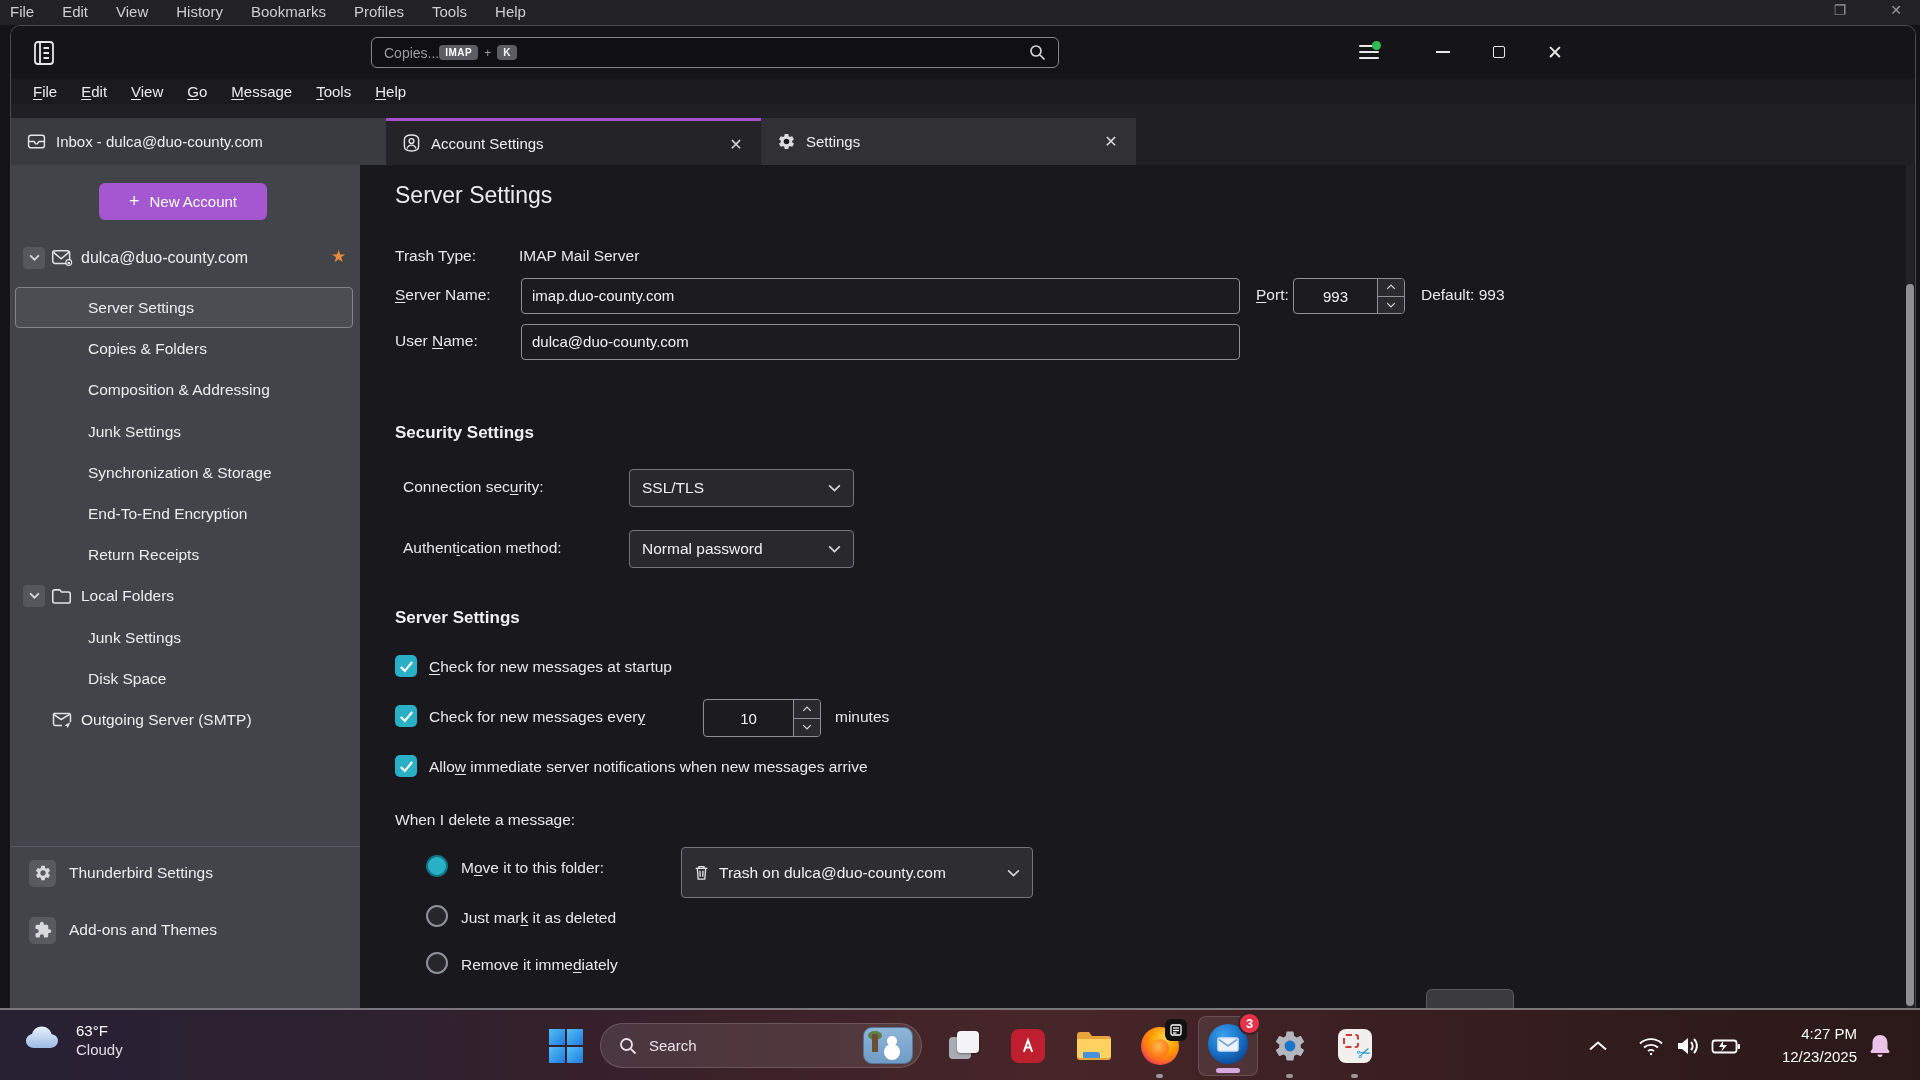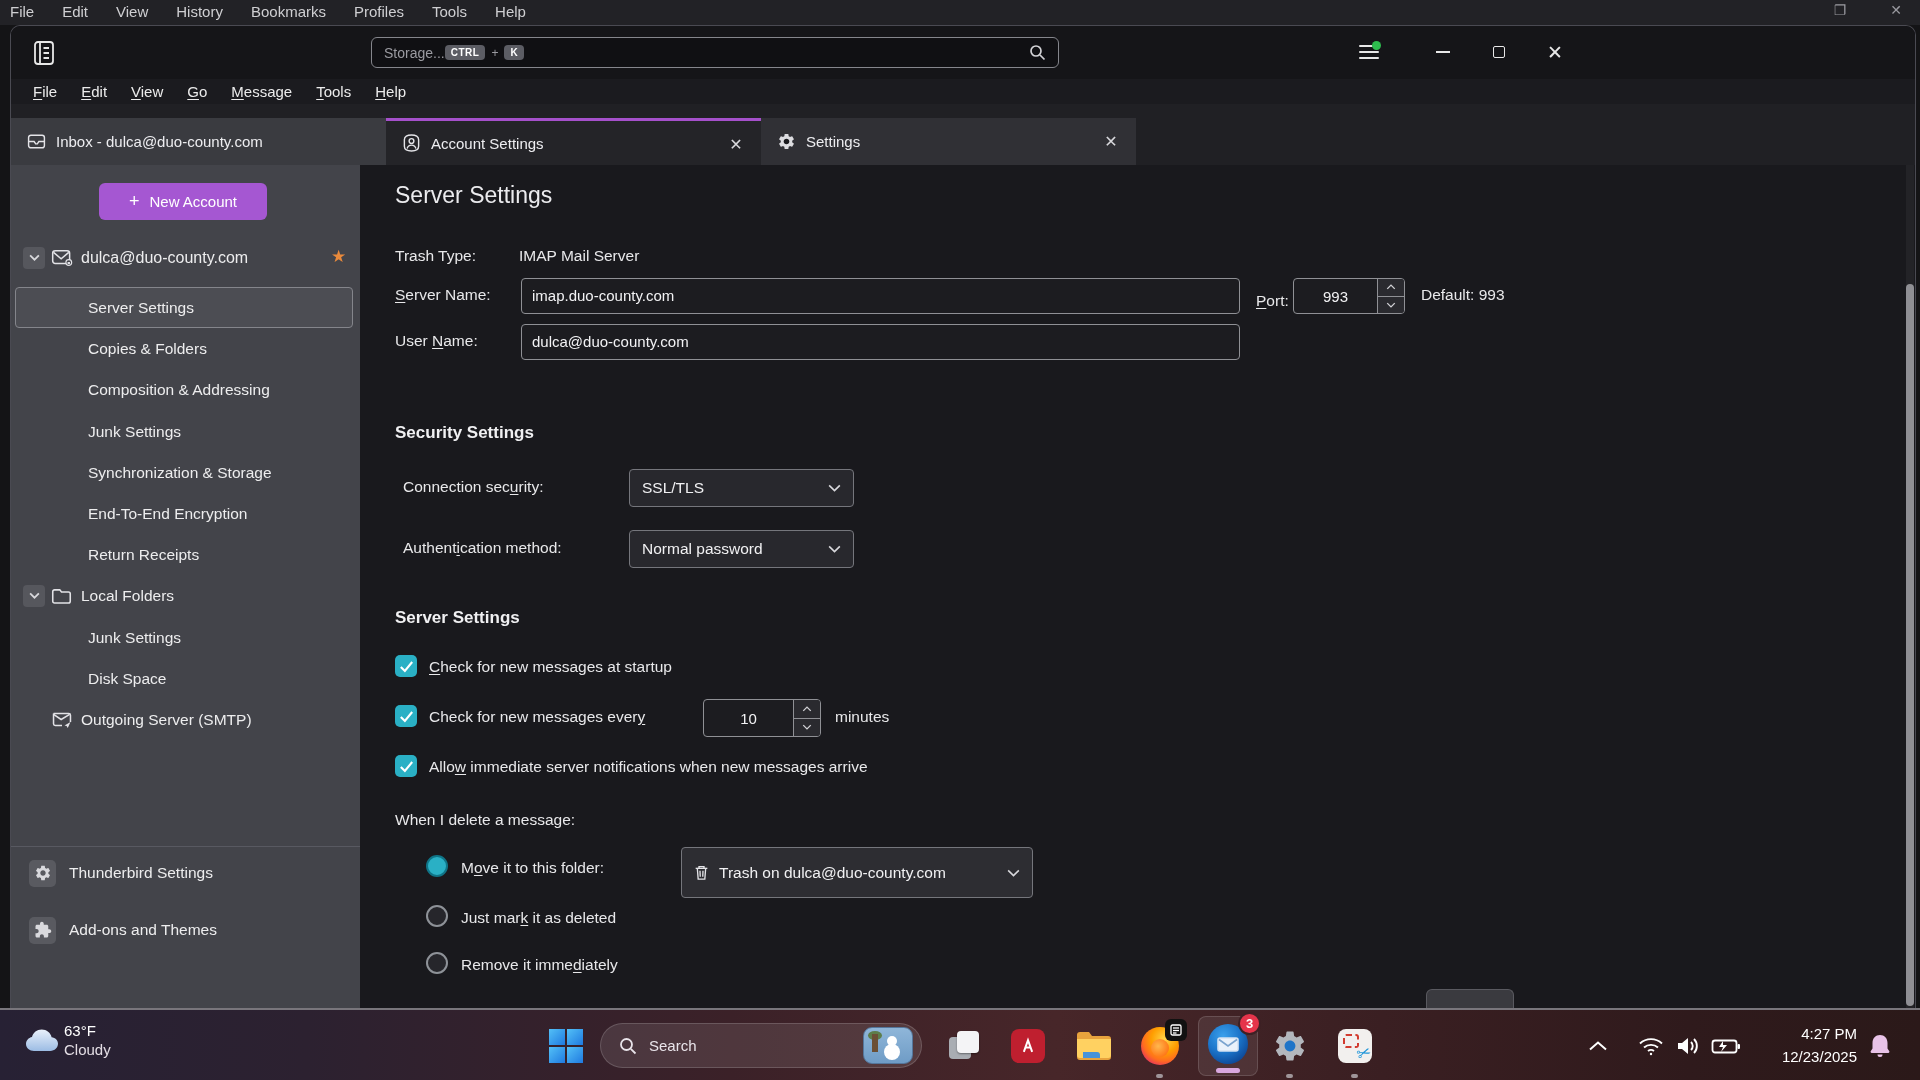--- a/index.html
+++ b/index.html
@@ -84,21 +84,21 @@
   .cb { width:22px; height:22px; border-radius:5px; background:#2ab0c5; display:flex; align-items:center; justify-content:center; }
   .radio-on { width:22px; height:22px; border-radius:50%; background:#2ab0c5; border:2.5px solid #0f7487; }
   .radio-off { width:22px; height:22px; border-radius:50%; background:#26262b; border:2px solid #8e9298; }
   .partial-btn { position:absolute; background:#3a3a3f; border:1px solid #5a5a60; border-bottom:none; border-radius:6px 6px 0 0; }
   .vscroll { position:absolute; right:1px; top:0; width:8px; height:100%; background:#232327; }
   .vscroll .thumb { position:absolute; left:0; top:119px; width:8px; height:722px; background:#8f8f94; border-radius:4px; }
 
   
   .taskbar { position:absolute; left:0; top:1008px; width:1920px; height:72px; border-top:2px solid #79767c;
              background:linear-gradient(90deg,#272134 0%,#2c2130 16%,#3b2128 38%,#472629 55%,#3a1f22 72%,#2f1a1c 88%,#2b1919 100%); }
-  .weather { position:absolute; left:24px; top:12px; display:flex; gap:0; align-items:center; }
+  .weather { position:absolute; left:24px; top:12px; display:flex; gap:12px; }
   .weather .wtxt div:first-child { font-size:15px; color:#fff; }
   .weather .wtxt div:last-child { font-size:15px; color:#e3dde4; margin-top:2px; }
   .tk-ic { position:absolute; top:17px; width:38px; height:38px; display:flex; align-items:center; justify-content:center; }
   .search-pill { position:absolute; left:600px; top:13px; width:322px; height:45px; border-radius:23px;
                  background:rgba(255,255,255,0.10); border:1px solid rgba(255,255,255,0.16); display:flex; align-items:center; padding:0 8px 0 18px; }
   .search-pill .slabel { font-size:15px; color:#e9e4ea; margin-left:12px; }
   .schip { margin-left:auto; width:50px; height:37px; border-radius:9px; overflow:hidden; position:relative;
            background:linear-gradient(180deg,#8fb6d9,#6f9cc6); border:1px solid #55779c; }
   .schip .sm1 { position:absolute; left:20px; top:16px; width:16px; height:16px; background:#fff; border-radius:50%; }
   .schip .sm2 { position:absolute; left:23px; top:8px; width:10px; height:10px; background:#fff; border-radius:50%; }
@@ -158,22 +158,22 @@
       <div class="spaces-btn">
         <svg width="24" height="26" viewBox="0 0 24 26" fill="none" stroke="#e8e8e8" stroke-width="1.8">
           <rect x="3" y="2" width="18" height="22" rx="3"></rect>
           <line x1="8" y1="2" x2="8" y2="24"></line>
           <line x1="11.5" y1="8" x2="17" y2="8"></line>
           <line x1="11.5" y1="13" x2="17" y2="13"></line>
           <line x1="11.5" y1="18" x2="17" y2="18"></line>
         </svg>
       </div>
       <div class="gsearch">
-        <span class="ph">Storage...</span>
-        <span class="kbd">CTRL</span>
+        <span class="ph">Copies...</span>
+        <span class="kbd">IMAP</span>
         <span class="plus">+</span>
         <span class="kbd">K</span>
         <span class="mag">
           <svg width="17" height="17" viewBox="0 0 17 17" fill="none" stroke="#d2d2d6" stroke-width="1.7">
             <circle cx="7" cy="7" r="5"></circle>
               <line x1="11" y1="11" x2="15.5" y2="15.5"></line>
           </svg>
         </span>
       </div>
       <div class="winctl appmenu">
@@ -334,21 +334,21 @@
       </div>
 
       <div class="content">
         <div class="abs h1" style="left:35px; top:17px;">Server Settings</div>
 
         <div class="abs lbl" style="left:35px; top:82px;">Trash Type:</div>
         <div class="abs lbl" style="left:159px; top:82px;">IMAP Mail Server</div>
 
         <div class="abs lbl" style="left:35px; top:121px;"><u>S</u>erver Name:</div>
         <div class="abs tinput" style="left:161px; top:113px; width:719px; height:36px; line-height:34px;">imap.duo-county.com</div>
-        <div class="abs lbl" style="left:896px; top:127px;text-align:center;"><u>P</u>ort:</div>
+        <div class="abs lbl" style="left:896px; top:121px;text-align:center;"><u>P</u>ort:</div>
         <div class="abs spin" style="left:933px; top:113px; width:112px; height:36px;">
           <span class="num">993</span>
           <span class="btns">
             <span class="sb">
                 <svg width="10" height="6" viewBox="0 0 12 8" fill="none" stroke="#d2d2d6" stroke-width="1.8">
                   <polyline points="1,6.5 6,1.5 11,6.5"></polyline>
                 </svg>
               </span>
             <span class="sb">
                 <svg width="10" height="6" viewBox="0 0 12 8" fill="none" stroke="#d2d2d6" stroke-width="1.8">

